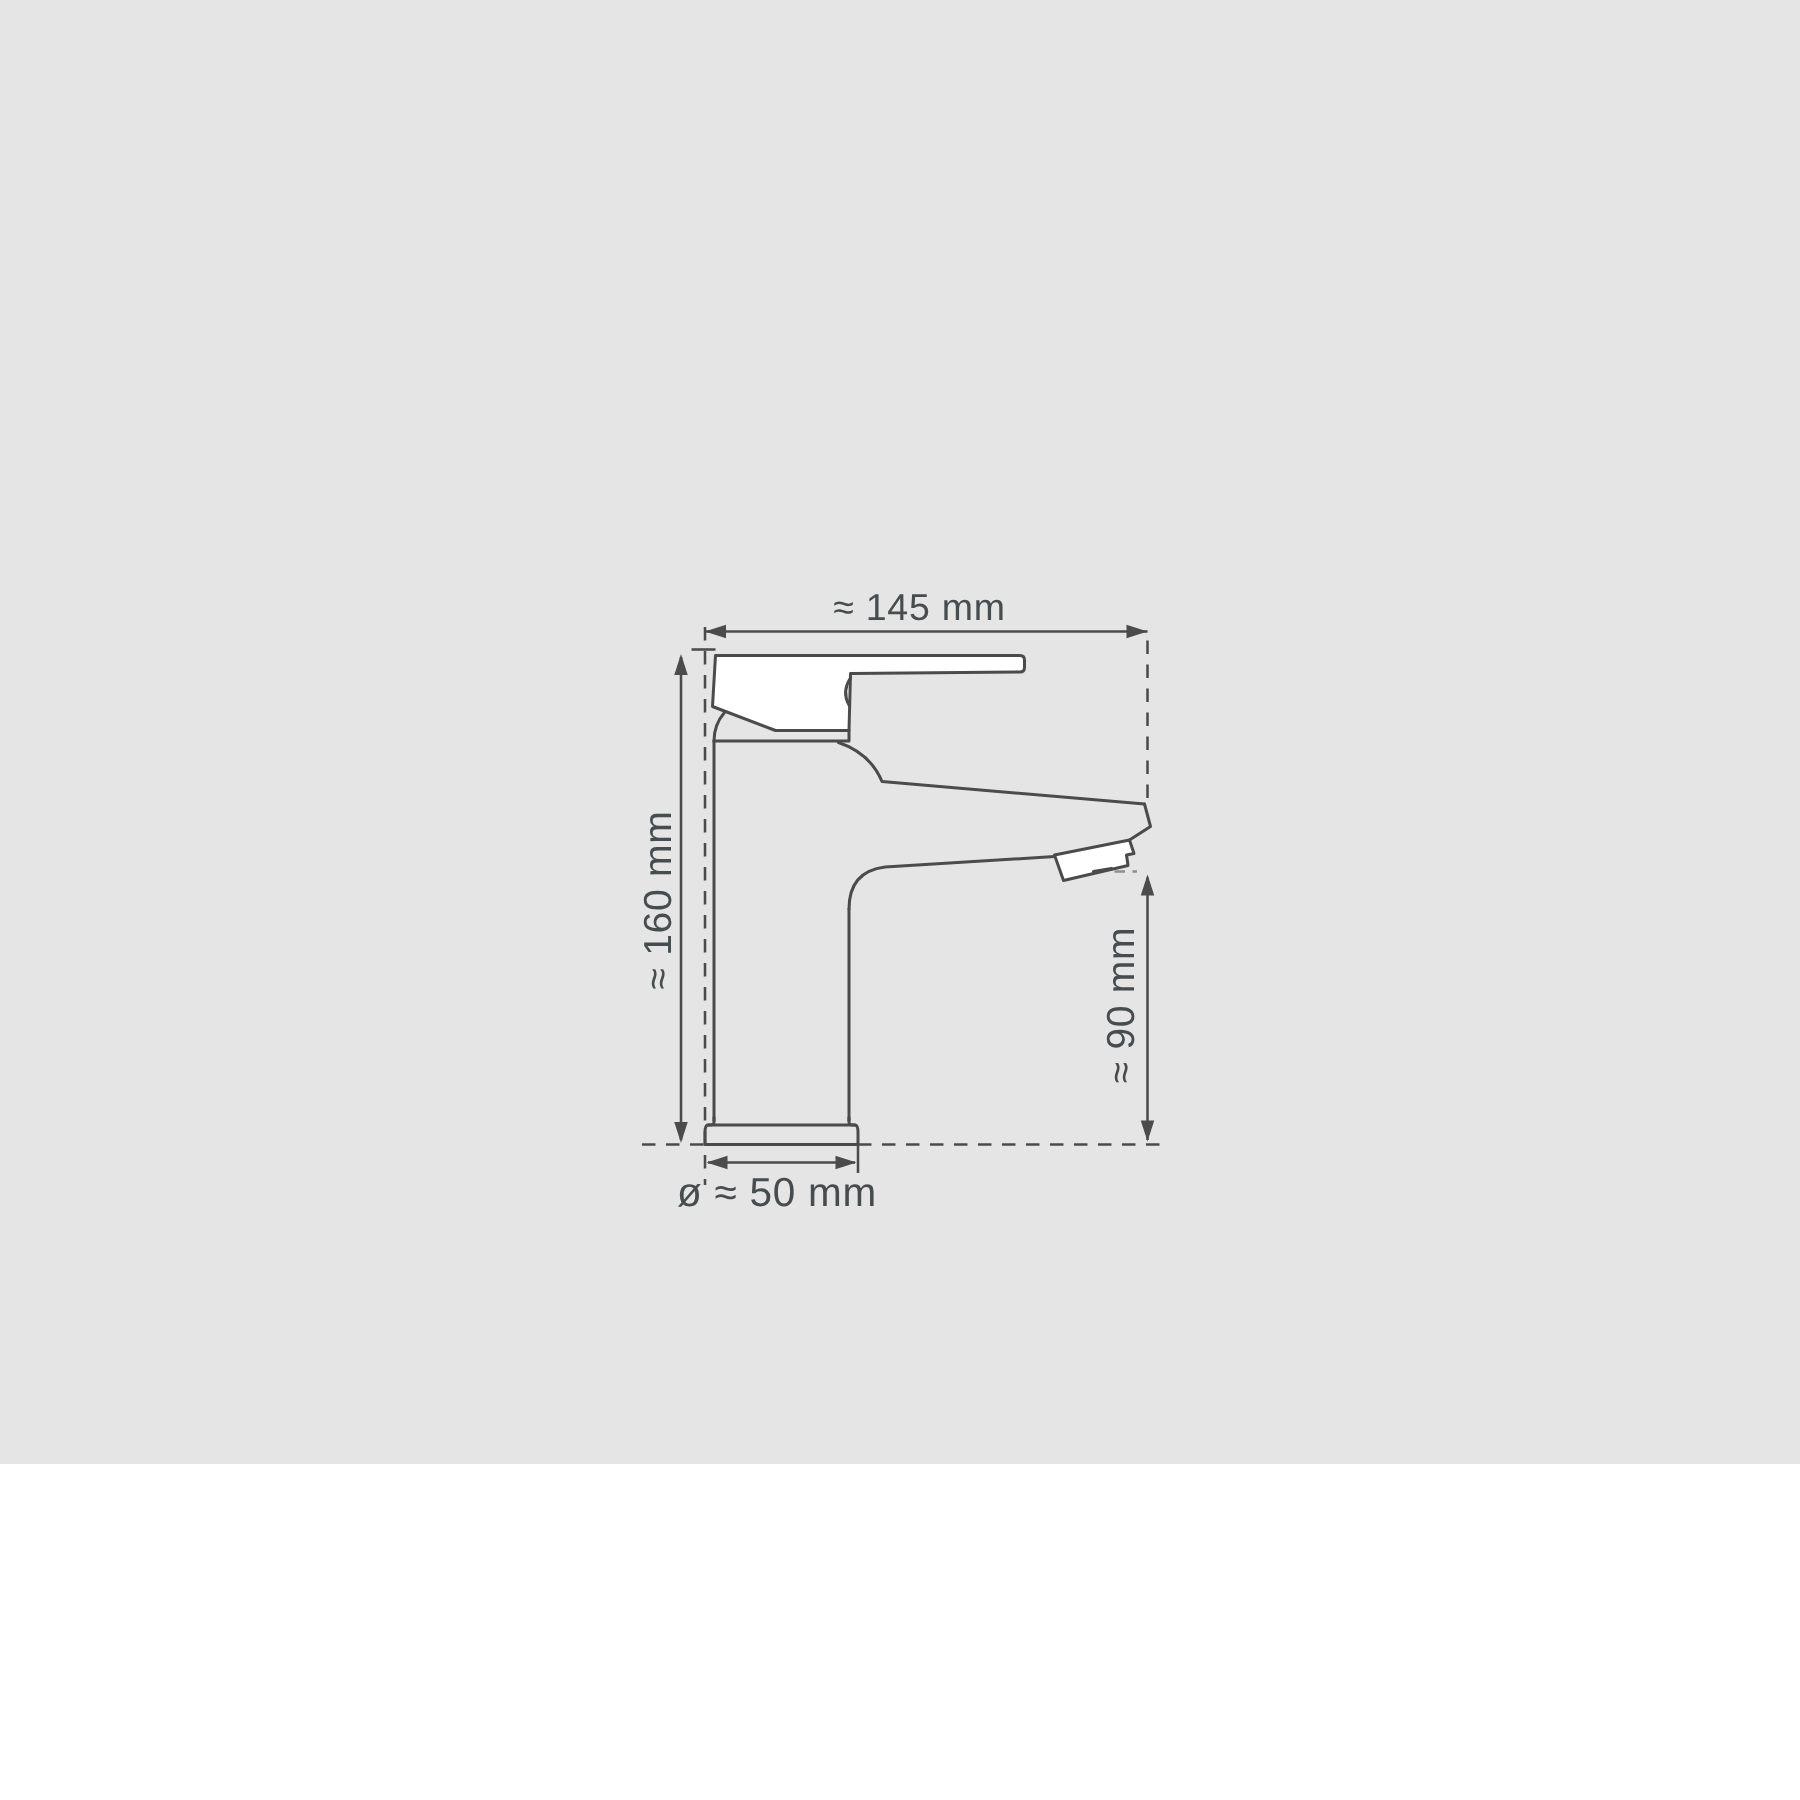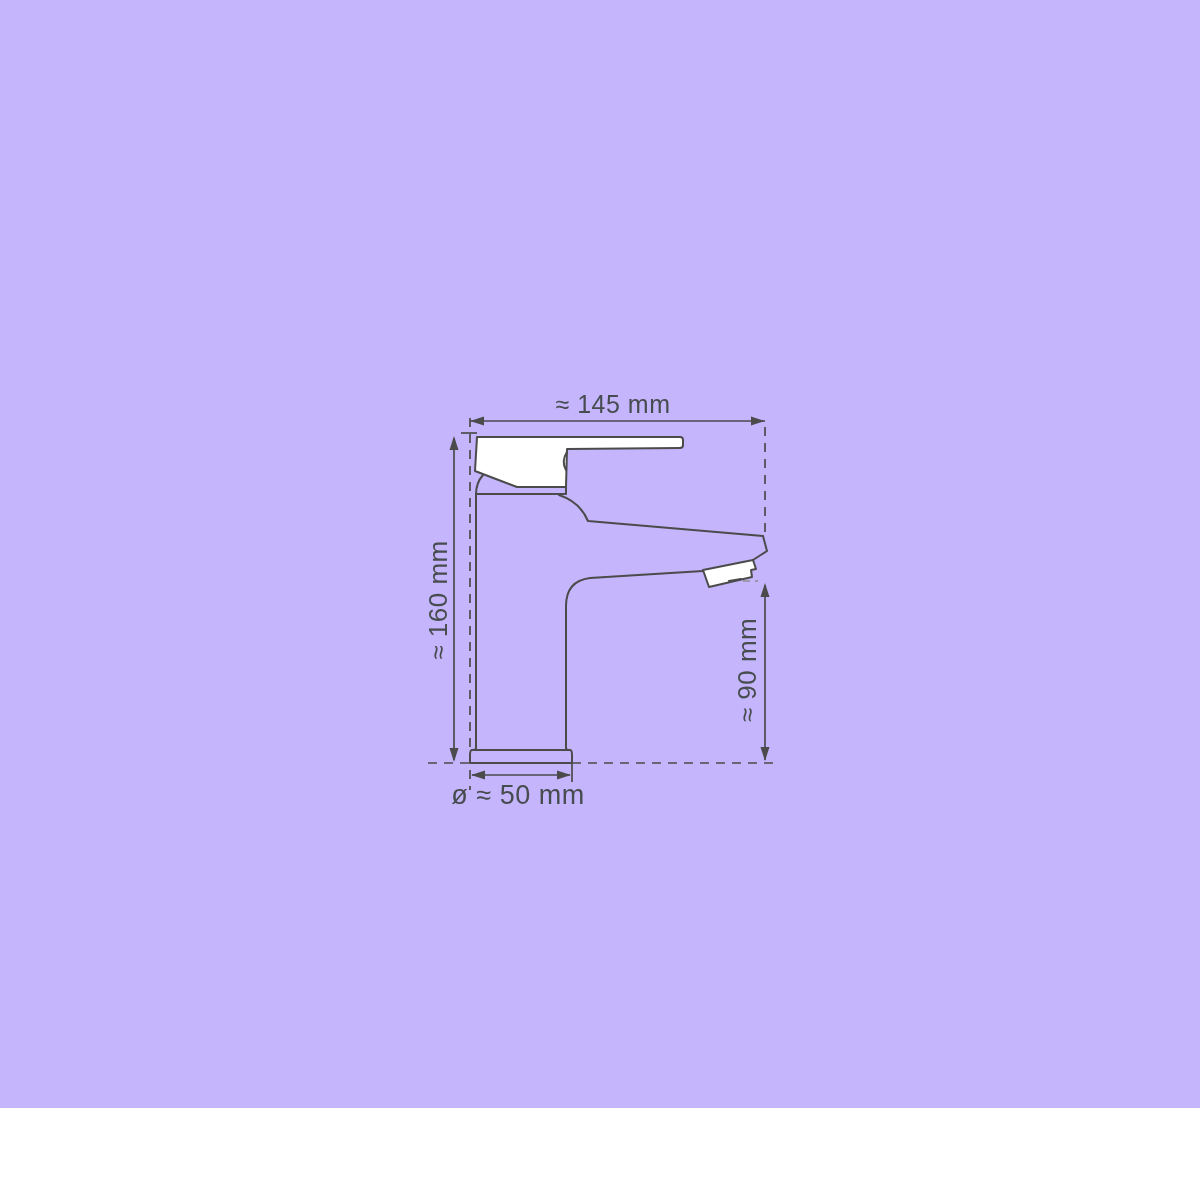--- a/index.html
+++ b/index.html
@@ -7,22 +7,22 @@
     padding: 0;
     background: #ffffff;
     width: 1200px;
     height: 1200px;
     overflow: hidden;
     font-family: "Liberation Sans", sans-serif;
   }
   .canvas {
     position: relative;
     width: 1200px;
-    height: 1108px;
-    background: #c4b5fd;
+    height: 976px;
+    background: #e5e5e5;
   }
   svg { display: block; }
 
   .outline {
     fill: none;
     stroke: #4b4b4b;
     stroke-width: 2;
     stroke-linejoin: round;
     stroke-linecap: round;
   }

